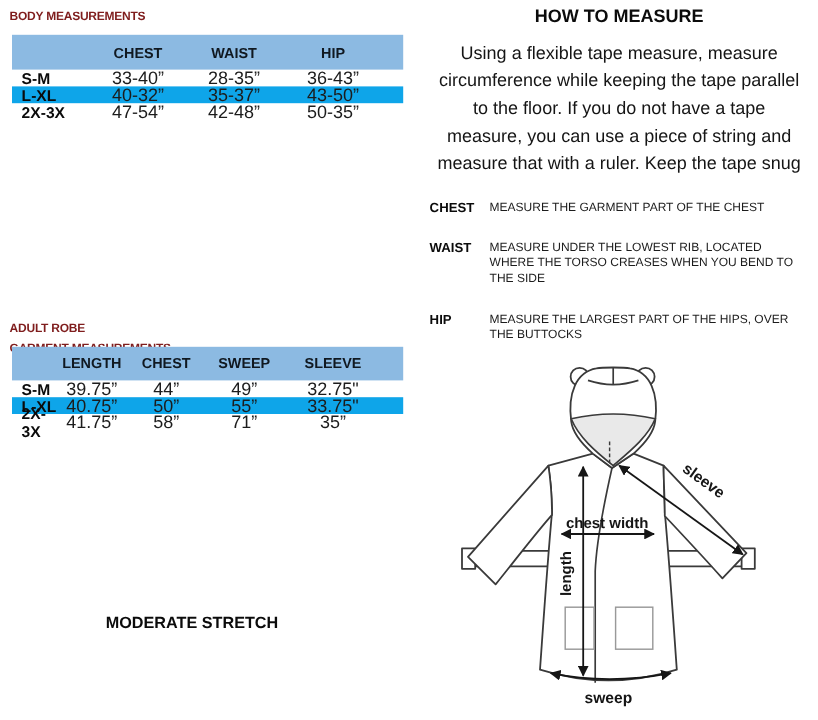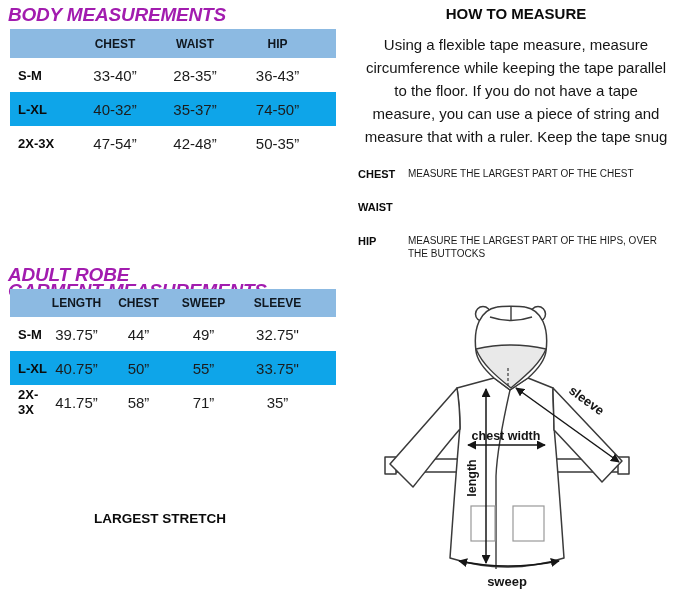--- a/index.html
+++ b/index.html
@@ -2,25 +2,25 @@
 <html><head>
 <meta charset="utf-8">
 <style>
   * { margin:0; padding:0; box-sizing:border-box; }
   html,body { width:682px; height:600px; overflow:hidden; }
   body { background:#ffffff; font-family:"Liberation Sans", sans-serif; color:#111; position:relative; }
   #page { position:absolute; inset:0; width:682px; height:600px; background:#fff; }
   .abs { position:absolute; }
 
   
-  .sec-title { font-weight:700; font-size:19px; letter-spacing:-0.2px; line-height:16px; color:#a21caf;font-style:italic; }
+  .sec-title { font-weight:700; font-size:10px; letter-spacing:-0.2px; line-height:16px; color:#7f1d1d; }
 
   
   .sztable { position:absolute; left:10px; width:326px; }
-  .trow { display:flex; align-items:center; height:34px; }
+  .trow { display:flex; align-items:center; height:14px; }
   .trow.head { height:29px; background:#8cbae2; font-weight:700; font-size:12px; color:#101820; }
   .trow.alt { background:#0ea5e9; }
   .cell { text-align:center; font-size:15px; color:#1c1c1c; }
   .cell.sz { text-align:left; padding-left:8px; font-weight:700; font-size:13px; color:#0b0b0b; }
   .cell.hd { font-size:12px; color:#101820; }
   .sp16 { width:16px; flex:0 0 16px; }
   
   .t1-c0 { flex:0 0 65px; } .t1-c1 { flex:0 0 80px; } .t1-c2 { flex:0 0 80px; } .t1-c3 { flex:0 0 85px; }
   
   .t2-c0 { flex:0 0 38px; padding-left:7px; } .t2-c1 { flex:0 0 57px; } .t2-c2 { flex:0 0 67px; }
@@ -60,21 +60,21 @@
       <div class="cell sz t1-c0">S-M</div>
       <div class="cell t1-c1">33-40”</div>
       <div class="cell t1-c2">28-35”</div>
       <div class="cell t1-c3">36-43”</div>
       <div class="sp16"></div>
     </div>
     <div class="trow alt">
       <div class="cell sz t1-c0">L-XL</div>
       <div class="cell t1-c1">40-32”</div>
       <div class="cell t1-c2">35-37”</div>
-      <div class="cell t1-c3">74-50”</div>
+      <div class="cell t1-c3">43-50”</div>
       <div class="sp16"></div>
     </div>
     <div class="trow">
       <div class="cell sz t1-c0">2X-3X</div>
       <div class="cell t1-c1">47-54”</div>
       <div class="cell t1-c2">42-48”</div>
       <div class="cell t1-c3">50-35”</div>
       <div class="sp16"></div>
     </div>
   </div>
@@ -112,39 +112,40 @@
     <div class="trow">
       <div class="cell sz t2-c0">2X-3X</div>
       <div class="cell t2-c1">41.75”</div>
       <div class="cell t2-c2">58”</div>
       <div class="cell t2-c3">71”</div>
       <div class="cell t2-c4">35”</div>
       <div class="sp16"></div>
     </div>
   </div>
 
-  <div class="abs stretch">LARGEST STRETCH</div>
+  <div class="abs stretch">MODERATE STRETCH</div>
 
   <div class="abs howto-title">HOW TO MEASURE</div>
 
   <div class="abs howto-para">
     <div>Using a flexible tape measure, measure</div>
     <div>circumference while keeping the tape parallel</div>
     <div>to the floor.  If you do not have a tape</div>
     <div>measure, you can use a piece of string and</div>
     <div>measure that with a ruler. Keep the tape snug</div>
   </div>
 
   <div class="abs defs">
     <div class="defrow" style="margin-bottom:20px;">
       <div class="term">CHEST</div>
-      <div class="dtxt">MEASURE THE LARGEST PART OF THE CHEST</div>
+      <div class="dtxt">MEASURE THE GARMENT PART OF THE CHEST</div>
     </div>
     <div class="defrow" style="margin-bottom:21px;">
       <div class="term">WAIST</div>
+      <div class="dtxt">MEASURE UNDER THE LOWEST RIB, LOCATED WHERE THE TORSO CREASES WHEN YOU BEND TO THE SIDE</div>
     </div>
     <div class="defrow">
       <div class="term">HIP</div>
       <div class="dtxt">MEASURE THE LARGEST PART OF THE HIPS, OVER THE BUTTOCKS</div>
     </div>
   </div>
 
   <svg id="robe-svg" class="abs" style="left:380px; top:296px;" width="280" height="300" viewBox="0 0 280 300">
     <defs>
       <marker id="ah" viewBox="0 0 10 10" refX="9" refY="5" markerWidth="6" markerHeight="6" orient="auto-start-reverse">

